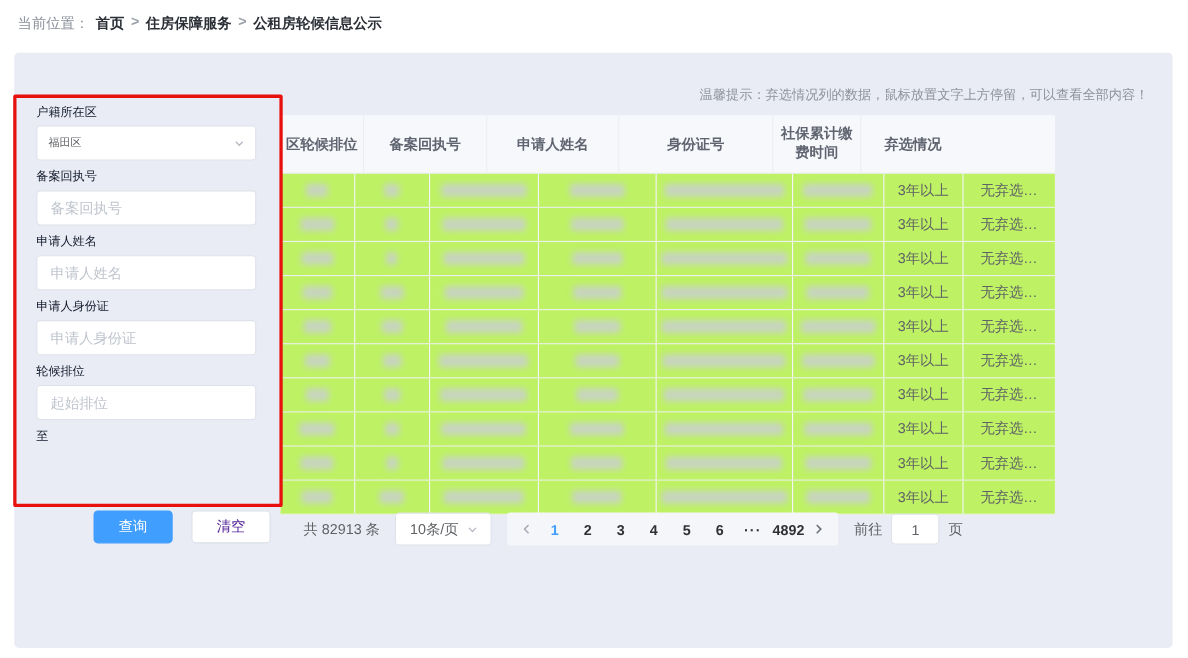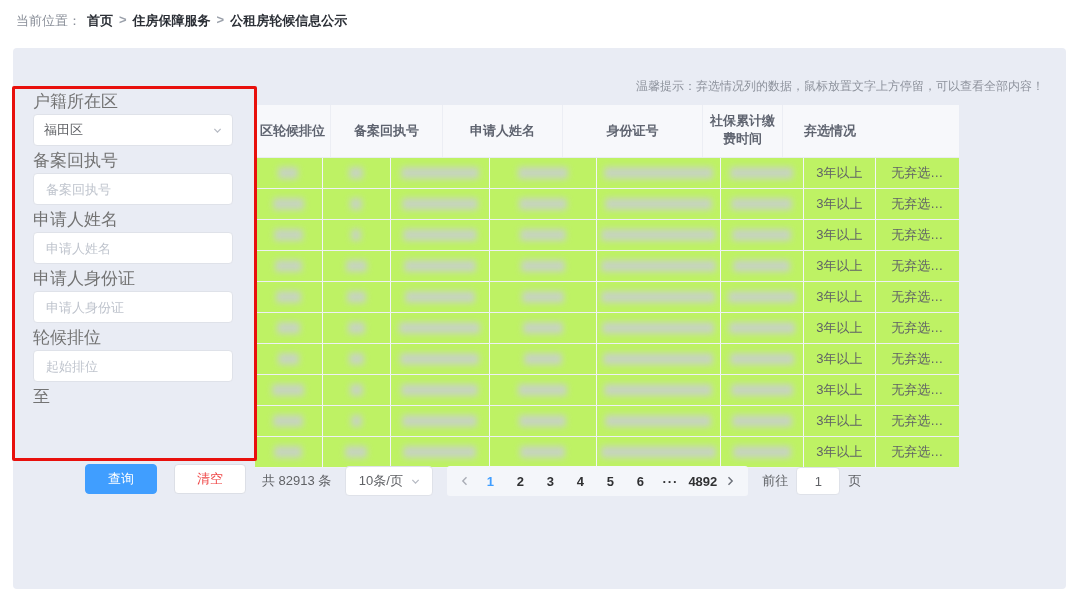--- a/index.html
+++ b/index.html
@@ -13,43 +13,43 @@
   .breadcrumb{position:absolute;left:16px;top:12px;font-size:13px;color:#8a8f99;display:flex;gap:6px;align-items:center;white-space:nowrap}
   .breadcrumb .prefix{color:#8a8f99}
   .breadcrumb .crumb{color:#2b2f36;font-weight:bold;cursor:pointer}
   .breadcrumb .sep{color:#9aa0aa;font-weight:bold}
   
   .card{position:absolute;left:13px;top:48px;width:1053px;height:541px;background:#e9ecf4;border-radius:4px}
   .hint{position:absolute;right:22px;top:30px;font-size:12px;color:#8d929c}
   
   .form{position:absolute;left:20px;top:46px;width:200px}
   .fgroup{margin-bottom:7px}
-  .flabel{font-size:17px;color:#737373;height:16px;line-height:16px;margin-bottom:4px}
+  .flabel{font-size:11px;color:#0f172a;height:16px;line-height:16px;margin-bottom:4px}
   .fbox{position:relative;height:32px;background:#fff;border:1px solid #dfe2e9;border-radius:4px;box-sizing:border-box;display:flex;align-items:center;padding:0 10px}
   .fbox input{border:none;outline:none;width:100%;font-size:13px;color:#606266;background:transparent;font-family:inherit}
   .fbox input::placeholder{color:#bfc4cd}
-  .fbox .selval{font-size:13px;color:#606266;flex:1}
+  .fbox .selval{font-size:10px;color:#606266;flex:1}
   .fbox .chev{margin-left:auto}
   .btnrow{position:absolute;left:20px;top:416px;display:flex;gap:17px;padding-left:52px}
   .btn{height:30px;border-radius:4px;font-size:13px;padding:0 22px;display:flex;align-items:center;justify-content:center;cursor:pointer;box-sizing:border-box}
   .btn.primary{background:#409eff;color:#fff;border:1px solid #409eff}
-  .btn.plain{background:#fff;color:#ef4444;border:1px solid #dcdfe6}
+  .btn.plain{background:#fff;color:#4c1d95;border:1px solid #dcdfe6}
   
   .annotation{position:absolute;left:12px;top:86px;width:239px;height:369px;border:3px solid #e8100c;border-radius:2px;pointer-events:none;z-index:9}
   
   .table{position:absolute;left:242px;top:57px;width:704px;background:#fff;font-size:13px}
   .thead{display:flex;background:#f7f8fb;border-bottom:1px solid #e9ecf2}
   .th{display:flex;align-items:center;justify-content:center;text-align:center;color:#5f6470;font-weight:bold;min-height:52px;box-sizing:border-box;border-right:1px solid #eceef4;line-height:1.35;padding:2px 4px}
   .th:last-child{border-right:none}
   .trow{display:flex;height:30px;border-bottom:1px solid #eef0f5;background:#bef264}
   .td{display:flex;align-items:center;justify-content:center;box-sizing:border-box;border-right:1px solid #f3f5f9;color:#606266;padding:0 4px;overflow:hidden}
   .td:last-child{border-right:none}
   .redact{height:12px;border-radius:2px;background:#c9cdd5;filter:blur(3px);opacity:.8}
   
-  .pagination{position:absolute;left:249px;top:418px;height:30px;display:flex;align-items:center;gap:14px;font-size:13px;color:#606266;white-space:nowrap}
+  .pagination{position:absolute;left:263px;top:418px;height:30px;display:flex;align-items:center;gap:14px;font-size:13px;color:#606266;white-space:nowrap}
   .psize{position:relative;width:86px;height:28px;background:#fff;border:1px solid #dfe2e9;border-radius:4px;display:flex;align-items:center;justify-content:center;gap:8px;color:#606266;cursor:pointer}
   .pager{display:flex;align-items:center;background:#f4f6fa;border-radius:3px;height:30px;padding:0 8px}
   .pnum{min-width:24px;height:28px;display:flex;align-items:center;justify-content:center;color:#303133;font-weight:bold;cursor:pointer;padding:0 3px}
   .pnum.active{color:#409eff}
   .pnum.dots{color:#303133;letter-spacing:1px}
   .parrow{width:20px;height:28px;display:flex;align-items:center;justify-content:center;cursor:pointer}
   .jumper{display:flex;align-items:center;gap:8px}
   .jumpbox{width:44px;height:28px;background:#fff;border:1px solid #dfe2e9;border-radius:4px;box-sizing:border-box}
   .jumpbox input{width:100%;height:100%;border:none;outline:none;text-align:center;font-size:13px;color:#606266;background:transparent;font-family:inherit;box-sizing:border-box}
   .chev{width:9px;height:9px;display:inline-block}

